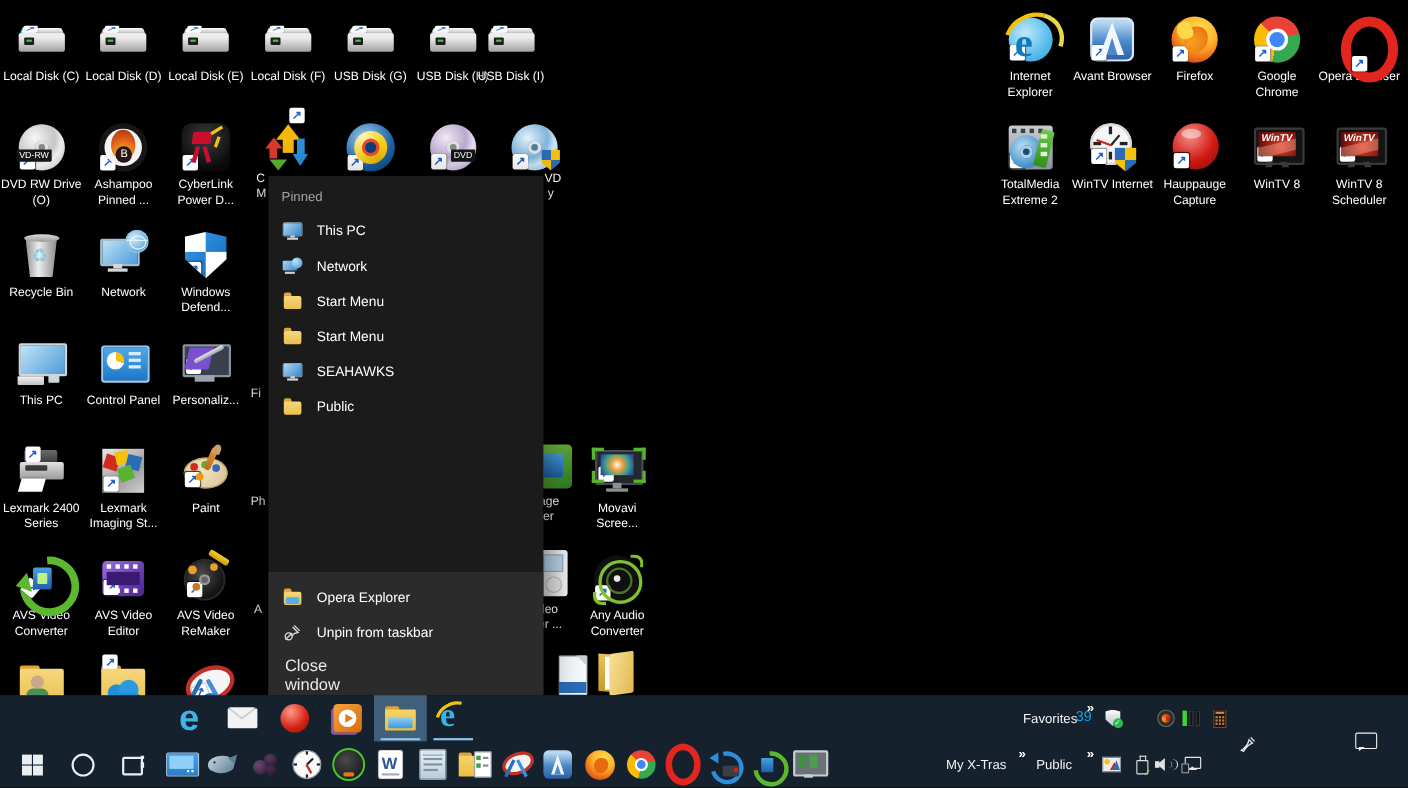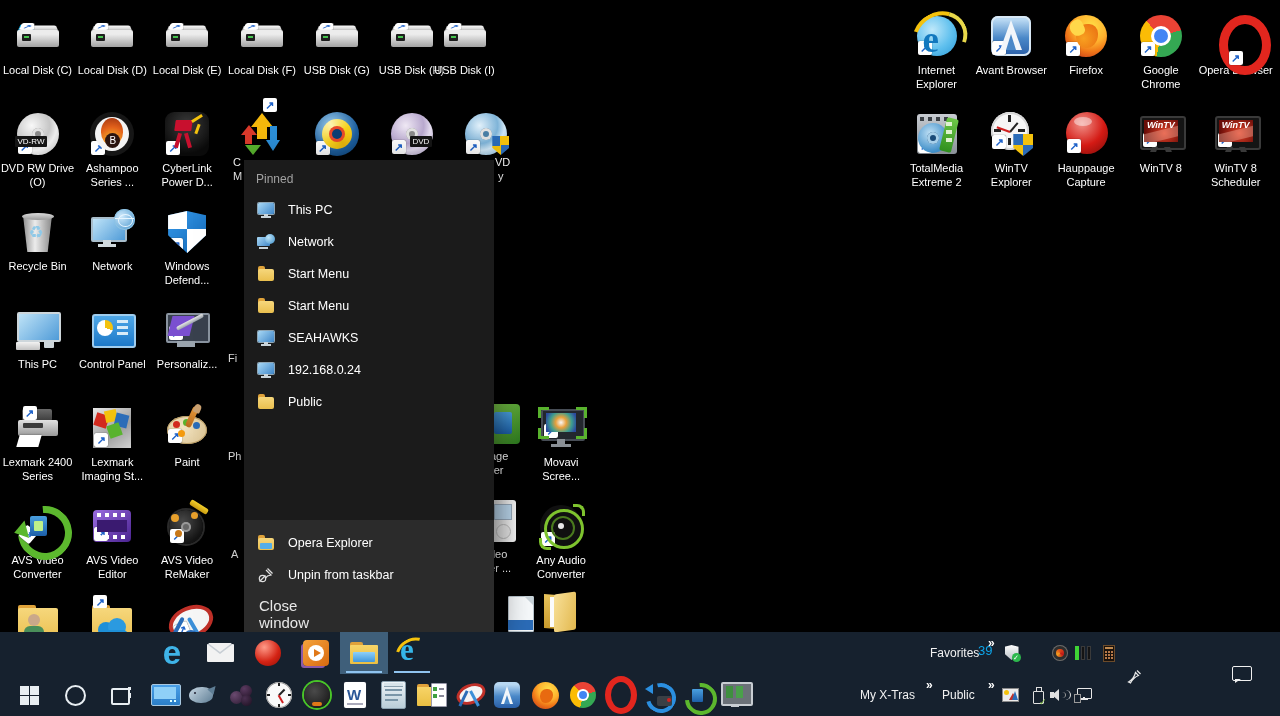--- a/index.html
+++ b/index.html
@@ -129,21 +129,21 @@
     </div>
     <div class="dcell" style="left: 74.8px; top: 110px;">
       <div class="ic">
         <div class="abs" style="left:2px;top:2px;width:44px;height:44px;border-radius:50%;background:#161616">
           <div class="sc">↗</div>
         </div>
         <div class="abs" style="left:7px;top:7px;width:34px;height:34px;border-radius:50%;background:#f4f4f4"></div>
         <div class="abs" style="left:13px;top:8px;width:22px;height:27px;border-radius:50% 50% 46% 46%;background:radial-gradient(circle at 50% 85%,#f8c12c,#e2601a 55%,#9c3210)"></div>
         <div class="abs" style="left:17px;top:23px;width:15px;height:15px;border-radius:50%;background:#2b1510;color:#fff;font-size:10px;line-height:15px;text-align:center">B</div>
       </div>
-      <div class="dlabel">Ashampoo Series ...</div>
+      <div class="dlabel">Ashampoo Pinned ...</div>
     </div>
     <div class="dcell" style="left: 149.6px; top: 110px;">
       <div class="ic">
         <div class="abs" style="left:2px;top:2px;width:44px;height:44px;border-radius:9px;background:radial-gradient(circle at 50% 30%,#3c3c3c,#0a0a0a 75%)">
           <div class="sc">↗</div>
         </div>
         <div class="abs" style="left:12px;top:10px;width:17px;height:11px;background:#c8102e;transform:skewX(-8deg);border-radius:1px"></div>
         <div class="abs" style="left:13px;top:23px;width:4px;height:15px;background:#c8102e;transform:rotate(16deg)"></div>
         <div class="abs" style="left:23px;top:23px;width:4px;height:15px;background:#c8102e;transform:rotate(-16deg)"></div>
         <div class="abs" style="left:28px;top:7px;width:12px;height:3px;background:#f4c20d;transform:rotate(-32deg)"></div>
@@ -458,21 +458,21 @@
           <div class="sc">↗</div>
         </div>
         <div class="abs" style="left:21px;top:5px;width:3px;height:7px;background:#222"></div>
         <div class="abs" style="left:21px;top:28px;width:3px;height:7px;background:#222"></div>
         <div class="abs" style="left:7px;top:19px;width:7px;height:3px;background:#222"></div>
         <div class="abs" style="left:31px;top:19px;width:7px;height:3px;background:#222"></div>
         <div class="abs" style="left:22px;top:10px;width:2px;height:12px;background:#222;transform-origin:bottom;transform:rotate(40deg)"></div>
         <div class="abs" style="left:22px;top:8px;width:2px;height:14px;background:#d02020;transform-origin:bottom;transform:rotate(-70deg)"></div>
         <div class="abs" style="left:26px;top:24px;width:20px;height:22px;background:conic-gradient(#f4c20d 25%,#2b6cb8 0 50%,#f4c20d 0 75%,#2b6cb8 0);clip-path:polygon(0 0,100% 0,100% 62%,50% 100%,0 62%)"></div>
       </div>
-      <div class="dlabel">WinTV Explorer</div>
+      <div class="dlabel">WinTV Internet</div>
     </div>
     <div class="dcell" style="left: 1048.6px; top: 110px;">
       <div class="ic">
         <div class="abs" style="left:4px;top:2px;width:42px;height:42px;border-radius:50%;background:radial-gradient(circle at 38% 28%,#f09088,#d41a14 55%,#7a0b08);box-shadow:0 2px 4px rgba(0,0,0,.6)">
           <div class="sc">↗</div>
         </div>
         <div class="abs" style="left:12px;top:7px;width:18px;height:9px;border-radius:50%;background:rgba(255,255,255,.45)"></div>
       </div>
       <div class="dlabel">Hauppauge Capture</div>
     </div>
@@ -583,28 +583,20 @@
       <div class="jl-item">
         <div class="jl-ico">
           <div class="abs" style="left:1px;top:2px;width:16px;height:11px;border-radius:1px;background:linear-gradient(135deg,#a8d8f5,#3f86c8);box-shadow:0 0 0 1px #8fa6b5"></div>
           <div class="abs" style="left:7px;top:13px;width:4px;height:2px;background:#c9d4da"></div>
           <div class="abs" style="left:4px;top:15px;width:10px;height:2px;background:#c9d4da"></div>
         </div>
         <span>SEAHAWKS</span>
       </div>
       <div class="jl-item">
         <div class="jl-ico">
-          <div class="abs" style="left:1px;top:2px;width:16px;height:11px;border-radius:1px;background:linear-gradient(135deg,#a8d8f5,#3f86c8);box-shadow:0 0 0 1px #8fa6b5"></div>
-          <div class="abs" style="left:7px;top:13px;width:4px;height:2px;background:#c9d4da"></div>
-          <div class="abs" style="left:4px;top:15px;width:10px;height:2px;background:#c9d4da"></div>
-        </div>
-        <span>192.168.0.24</span>
-      </div>
-      <div class="jl-item">
-        <div class="jl-ico">
           <div class="abs" style="left:1px;top:1px;width:7px;height:5px;background:#e0a33a;border-radius:2px 2px 0 0"></div>
           <div class="abs" style="left:1px;top:4px;width:16px;height:12px;background:linear-gradient(#f6d77c,#eabf4e);border-radius:2px"></div>
         </div>
         <span>Public</span>
       </div>
     </div>
   <div class="jl-foot" id="jl-foot">
       <div class="jl-item">
         <div class="jl-ico">
           <div class="abs" style="left:1px;top:1px;width:7px;height:5px;background:#e0a33a;border-radius:2px 2px 0 0"></div>

